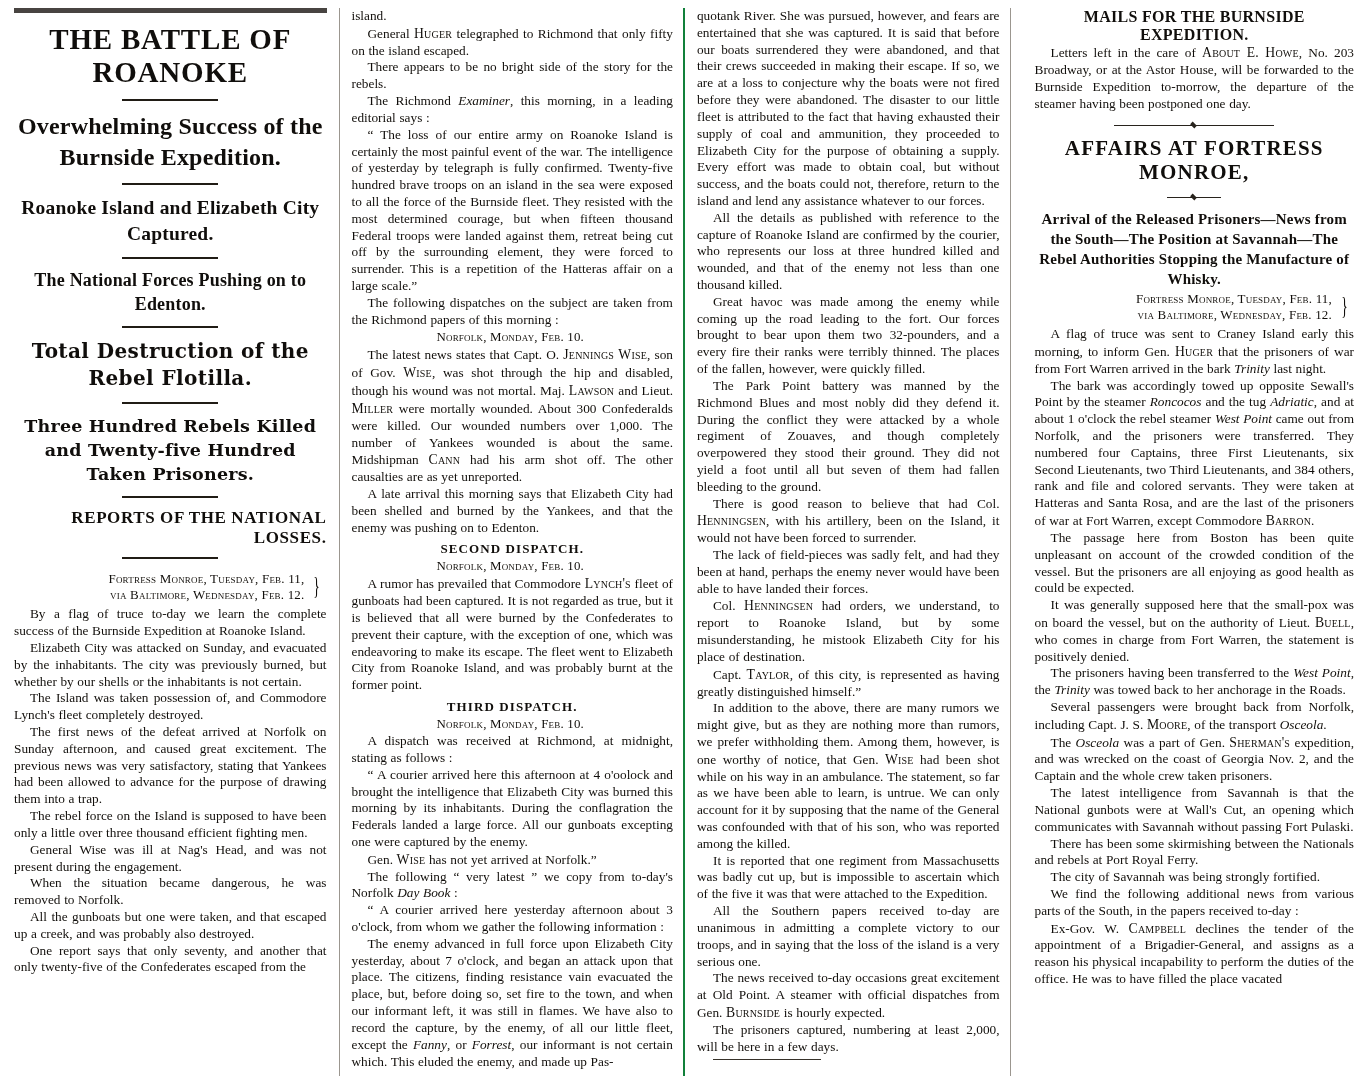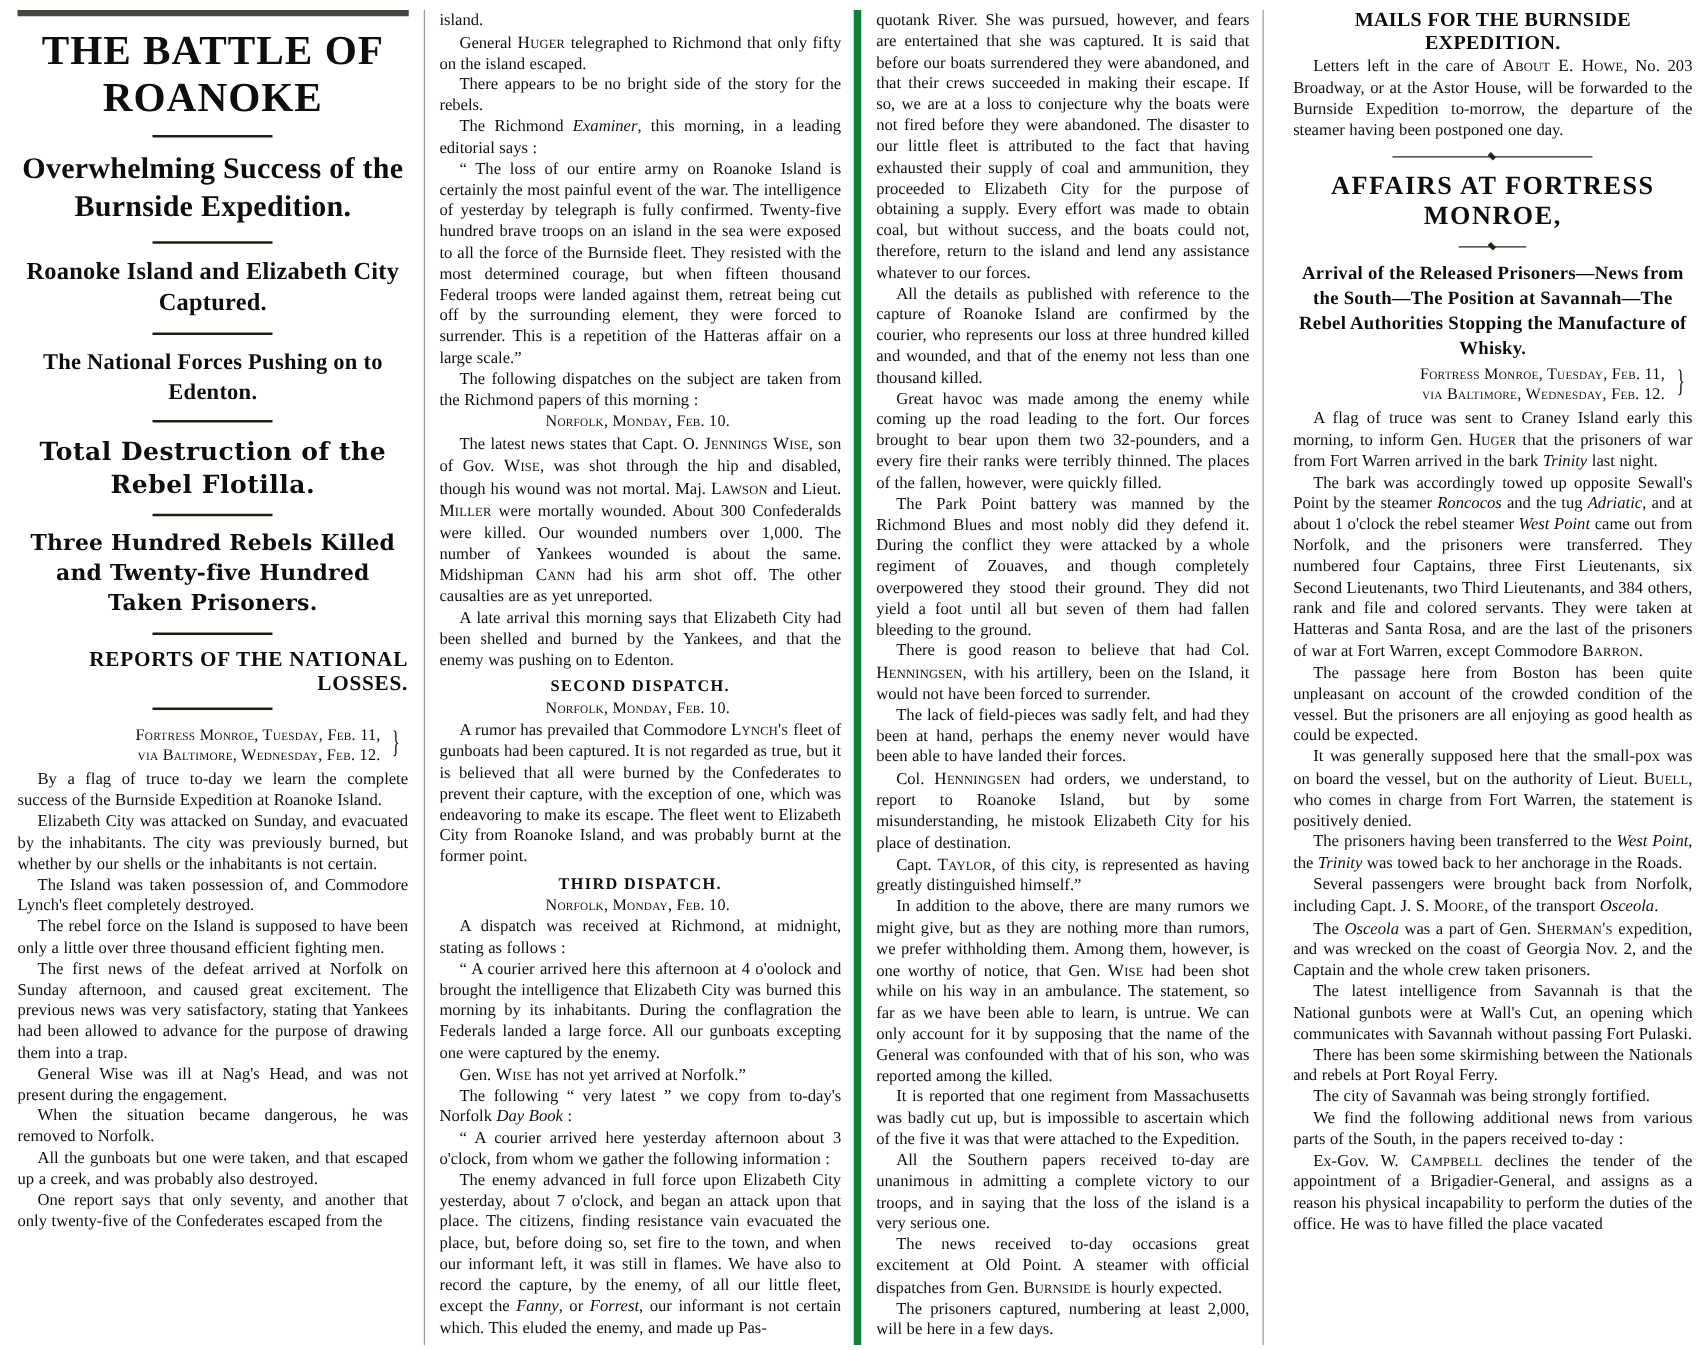--- a/index.html
+++ b/index.html
@@ -25,41 +25,41 @@
     filter: contrast(1.04);
   }
   .col {
     box-sizing: border-box;
     height: 1068px;
     overflow: hidden;
     position: relative;
   }
   .col-1 { width: 334px; padding: 0 12px 0 8px; }
   .col-2 { width: 346px; padding: 0 10px 0 12px; border-left: 1px solid #9a958e; }
-  .col-3 { width: 328px; padding: 0 10px 0 12px; border-left: 6px solid #15803d; }
+  .col-3 { width: 328px; padding: 0 10px 0 12px; border-left: 2px solid #15803d; }
   .col-4 { width: 352px; padding: 0 6px 0 24px; border-left: 1px solid #9a958e; }
 
   
   .top-rule {
     height: 5px;
     background: #2a2622;
     margin: 0 0 10px 0;
     opacity: .85;
   }
 
   
   .hl {
     text-align: center;
     font-weight: bold;
     line-height: 1.14;
     margin: 0;
     letter-spacing: .2px;
   }
   .hl-main {
-    font-size: 33px;
+    font-size: 29px;
     letter-spacing: .8px;
     margin-bottom: 2px;
   }
   .hl-2 {
     font-size: 24px;
     line-height: 1.3;
   }
   .hl-3 {
     font-size: 19.5px;
     line-height: 1.32;
@@ -220,22 +220,22 @@
 
     <div class="dateline">
       <span class="l1 sc">Fortress Monroe, Tuesday, Feb. 11,</span>
       <span class="l2 sc">via Baltimore, Wednesday, Feb. 12.</span>
       <span class="brace">}</span>
     </div>
 
     <p class="body">By a flag of truce to-day we learn the complete success of the Burnside Expedition at Roanoke Island.</p>
     <p class="body">Elizabeth City was attacked on Sunday, and evacuated by the inhabitants. The city was previously burned, but whether by our shells or the inhabitants is not certain.</p>
     <p class="body">The Island was taken possession of, and Commodore Lynch's fleet completely destroyed.</p>
+    <p class="body">The first news of the defeat arrived at Norfolk on Sunday afternoon, and caused great excitement. The previous news was very satisfactory, stating that Yankees had been allowed to advance for the purpose of drawing them into a trap.</p>
     <p class="body">The rebel force on the Island is supposed to have been only a little over three thousand efficient fighting men.</p>
-    <p class="body">The first news of the defeat arrived at Norfolk on Sunday afternoon, and caused great excitement. The previous news was very satisfactory, stating that Yankees had been allowed to advance for the purpose of drawing them into a trap.</p>
     <p class="body">General Wise was ill at Nag's Head, and was not present during the engagement.</p>
     <p class="body">When the situation became dangerous, he was removed to Norfolk.</p>
     <p class="body">All the gunboats but one were taken, and that escaped up a creek, and was probably also destroyed.</p>
     <p class="body">One report says that only seventy, and another that only twenty-five of the Confederates escaped from the</p>
   </div>
 
   <div class="col col-2">
     <p class="body noind">island.</p>
 
     <p class="body"><span>General </span><span class="sc">Huger</span><span> telegraphed to Richmond that only fifty on the island escaped.</span></p>

